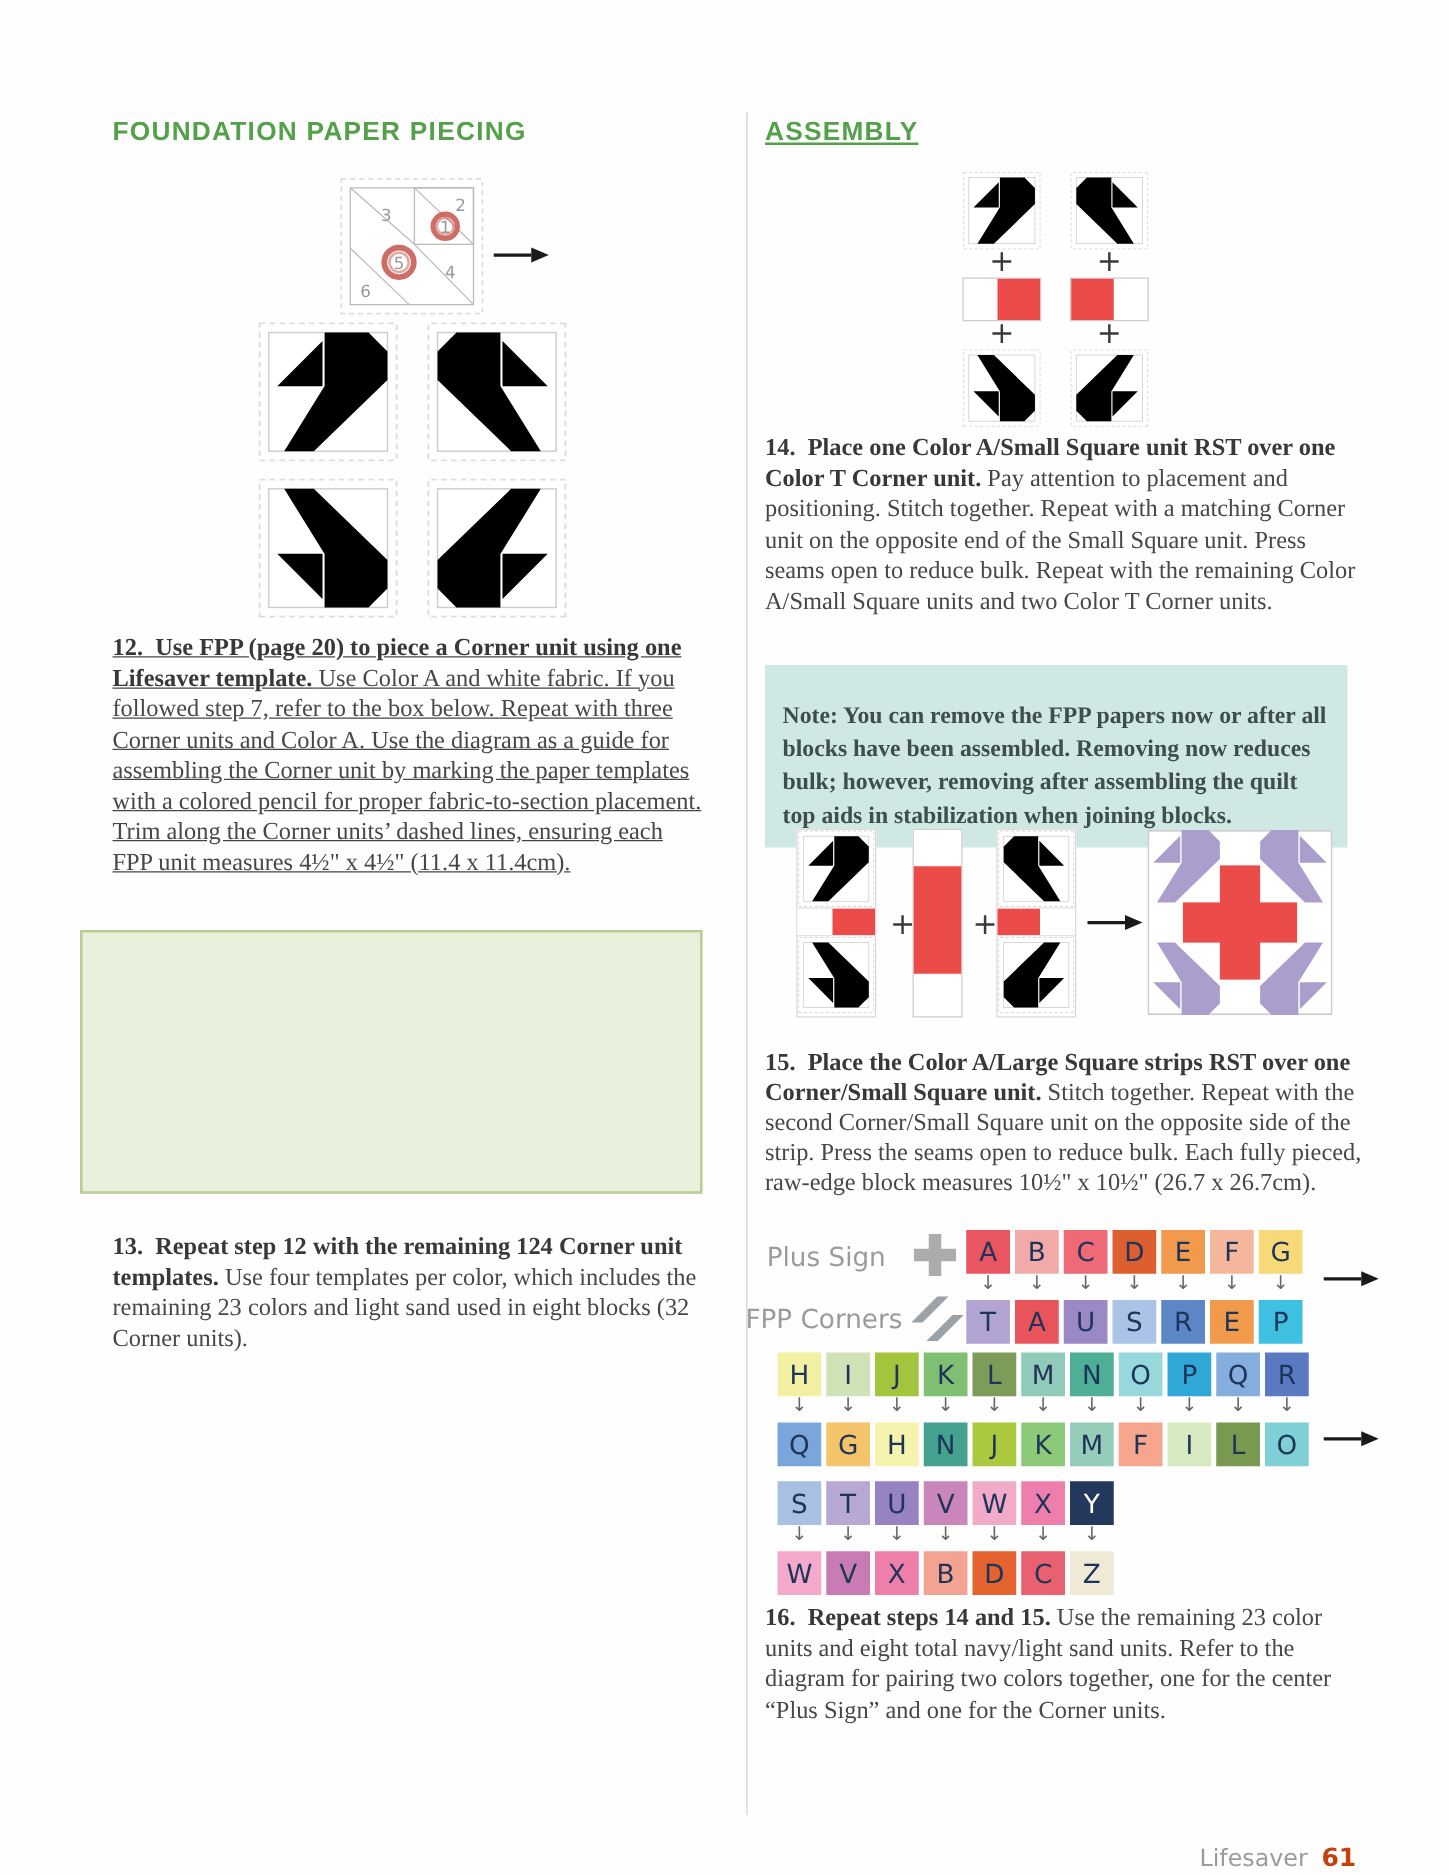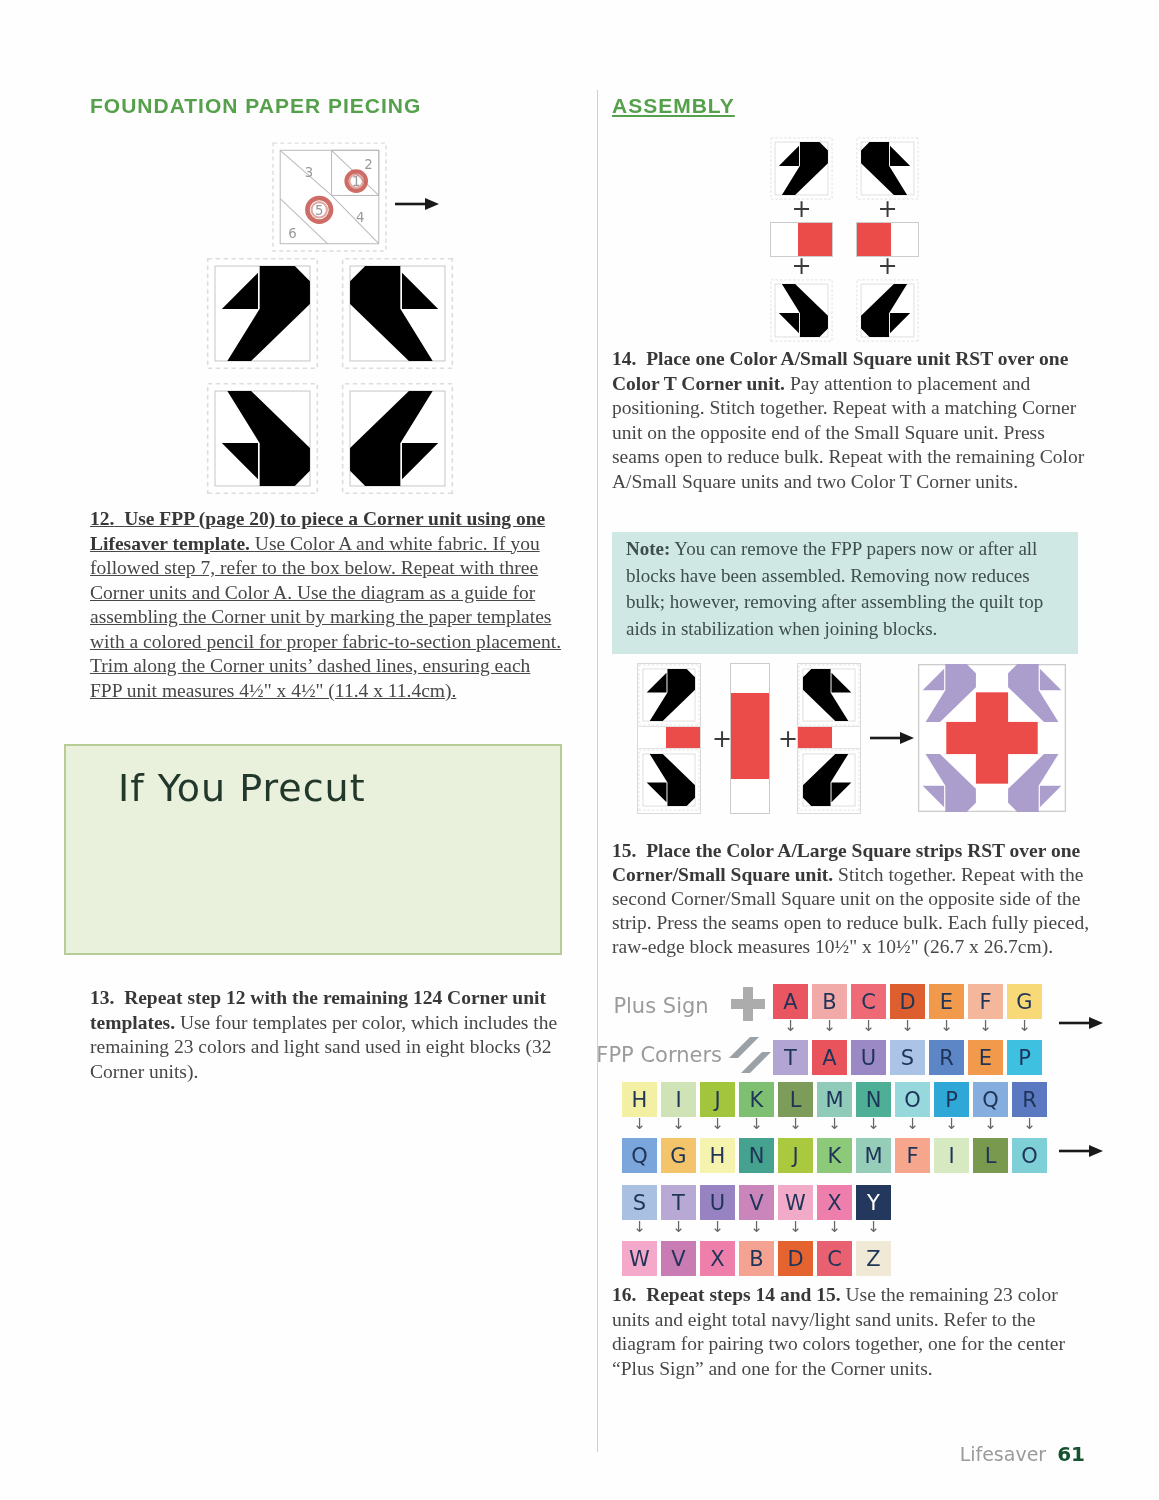--- a/index.html
+++ b/index.html
@@ -8,21 +8,21 @@
   .abs{position:absolute;}
   h2.sect{font-family:"Liberation Sans",sans-serif;font-weight:bold;font-size:21px;
           letter-spacing:1px;color:var(--heading-green,#55a04a);margin:0;}
   .step{font-size:19.5px;line-height:24.5px;margin:0;text-align:left;}
   .step b{color:#383838;}
   .divider{width:1px;background:var(--divider,#cfcfcf);}
   .precut{background:var(--precut-bg,#e9f0dc);border:2px solid var(--precut-border,#b7cd95);box-sizing:border-box;}
   .precut .title{font-family:"DejaVu Sans",sans-serif;font-size:38px;font-weight:400;
                  color:#22382b;letter-spacing:1px;margin:20px 0 6px 52px;}
   .precut .ptext{font-size:19.5px;line-height:27px;color:#4e584e;margin:0 40px 0 52px;}
-  .notebox{background:var(--note-bg,#cfe8e4);box-sizing:border-box;padding:4px 16px 12px 14px;}
+  .notebox{background:var(--note-bg,#cfe8e4);box-sizing:border-box;padding:28px 16px 12px 14px;font-weight:bold;}
   .notebox p{font-size:19px;line-height:26.5px;margin:0;color:#3e4d4d;}
   .unit{display:block;}
   .d1col{position:absolute;width:63px;height:205px;}
   .d1col .u1{position:absolute;top:0;left:0;}
   .d1col .p1{position:absolute;top:61px;left:0;width:63px;height:22px;}
   .d1col .r1{position:absolute;top:85px;left:0;}
   .d1col .p2{position:absolute;top:118px;left:0;width:63px;height:22px;}
   .d1col .u2{position:absolute;top:142px;left:0;}
   .plusglyph{font-family:"DejaVu Sans",sans-serif;font-size:24px;color:#3a3a3a;
              display:flex;align-items:center;justify-content:center;line-height:1;}
@@ -36,21 +36,21 @@
   .lgstrip .red{position:absolute;left:0;top:29px;width:100%;height:86px;background:var(--color-a-red,#ec4c49);}
   .sqrow{display:flex;gap:4px;}
   .sq{width:35px;height:35px;display:flex;align-items:center;justify-content:center;
       font-family:"DejaVu Sans",sans-serif;font-size:21px;color:var(--letter-navy,#1e3458);}
   .darr-row{display:flex;gap:4px;}
   .darr-row span{width:35px;text-align:center;font-family:"DejaVu Sans",sans-serif;
                  font-size:15px;color:#666;line-height:18px;}
   .pairlabel{font-family:"DejaVu Sans",sans-serif;font-size:21px;color:#9b9b9b;text-align:right;}
   .footer{font-family:"DejaVu Sans",sans-serif;font-size:19px;color:#9b9b9b;
           display:flex;gap:11px;justify-content:flex-end;align-items:baseline;}
-  .footer .pg{font-weight:bold;color:#14532d;font-size:20px;}
+  .footer .pg{font-weight:bold;color:#c2410c;font-size:20px;margin-top:32px;}
   svg text{font-family:"DejaVu Sans",sans-serif;}
 </style>
 </head>
 <body>
 
 <svg width="0" height="0" style="position:absolute">
   <defs>
     <g id="cushape">
       <polygon points="14,46 46,14 46,46"></polygon>
       <polygon points="47.5,8 78.6,8 92,21.4 92,41.6 39.9,92 18.9,92 47.5,45.8"></polygon>
@@ -110,21 +110,20 @@
 <svg class="abs unit" style="left:341px;top:382px;color:var(--color-a-red)" width="113" height="113" viewBox="0 0 100 100">
     <use href="#cu" transform="rotate(180 50 50)"></use>
   </svg>
 
 <p class="step abs" style="left:90px;top:507px;width:476px;text-decoration:underline;">
   <b><span>12.</span>&nbsp; <span>Use FPP (page 20) to piece a Corner unit using one Lifesaver template.</span></b>
   <span>Use Color A and white fabric. If you followed step 7, refer to the box below. Repeat with three Corner units and Color A. Use the diagram as a guide for assembling the Corner unit by marking the paper templates with a colored pencil for proper fabric-to-section placement. Trim along the Corner units’ dashed lines, ensuring each FPP unit measures 4½" x 4½" (11.4 x 11.4cm).</span>
 </p>
 
 <div class="abs precut" style="left:64px;top:744px;width:498px;height:211px;">
-  <div class="title">If You Precut</div>
 </div>
 
 <p class="step abs" style="left:90px;top:986px;width:476px;">
   <b><span>13.</span>&nbsp; <span>Repeat step 12 with the remaining 124 Corner unit templates.</span></b>
   <span>Use four templates per color, which includes the remaining 23 colors and light sand used in eight blocks (32 Corner units).</span>
 </p>
 
 <h2 class="sect abs" style="left:612px;top:94px;text-decoration:underline;">ASSEMBLY</h2>
 
 <div class="abs" style="left:770px;top:137px;width:150px;height:205px;">

